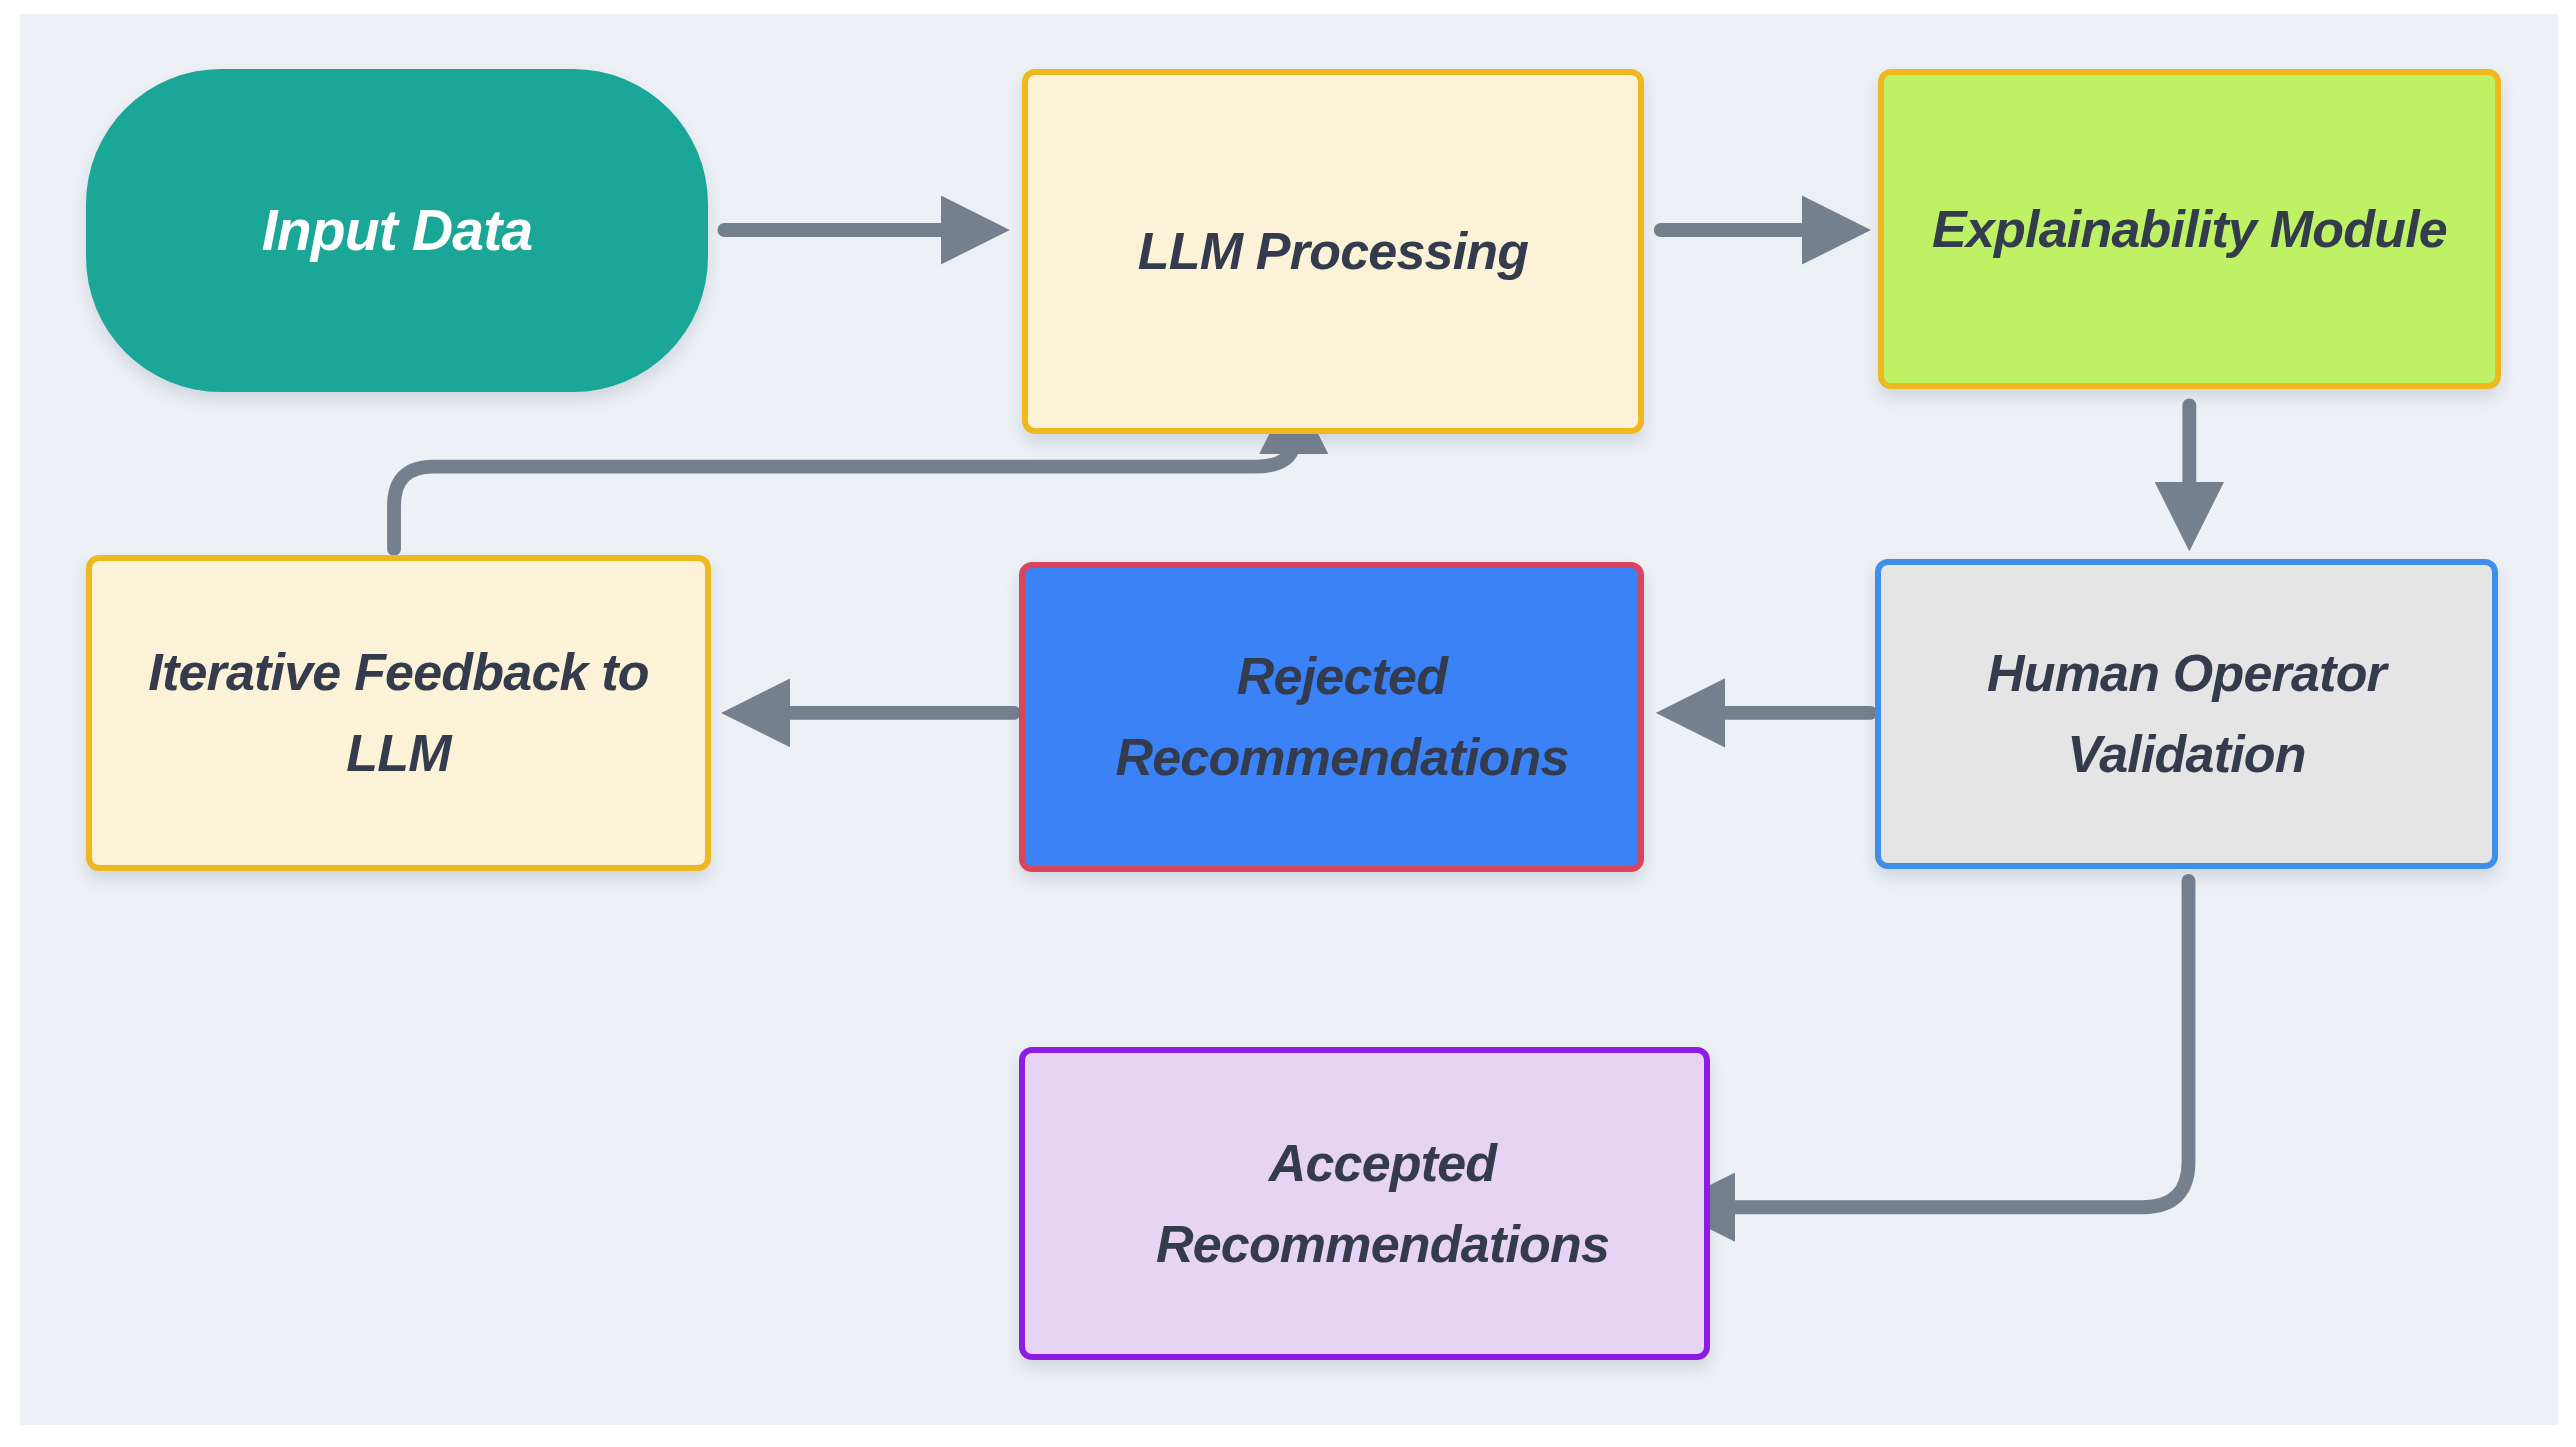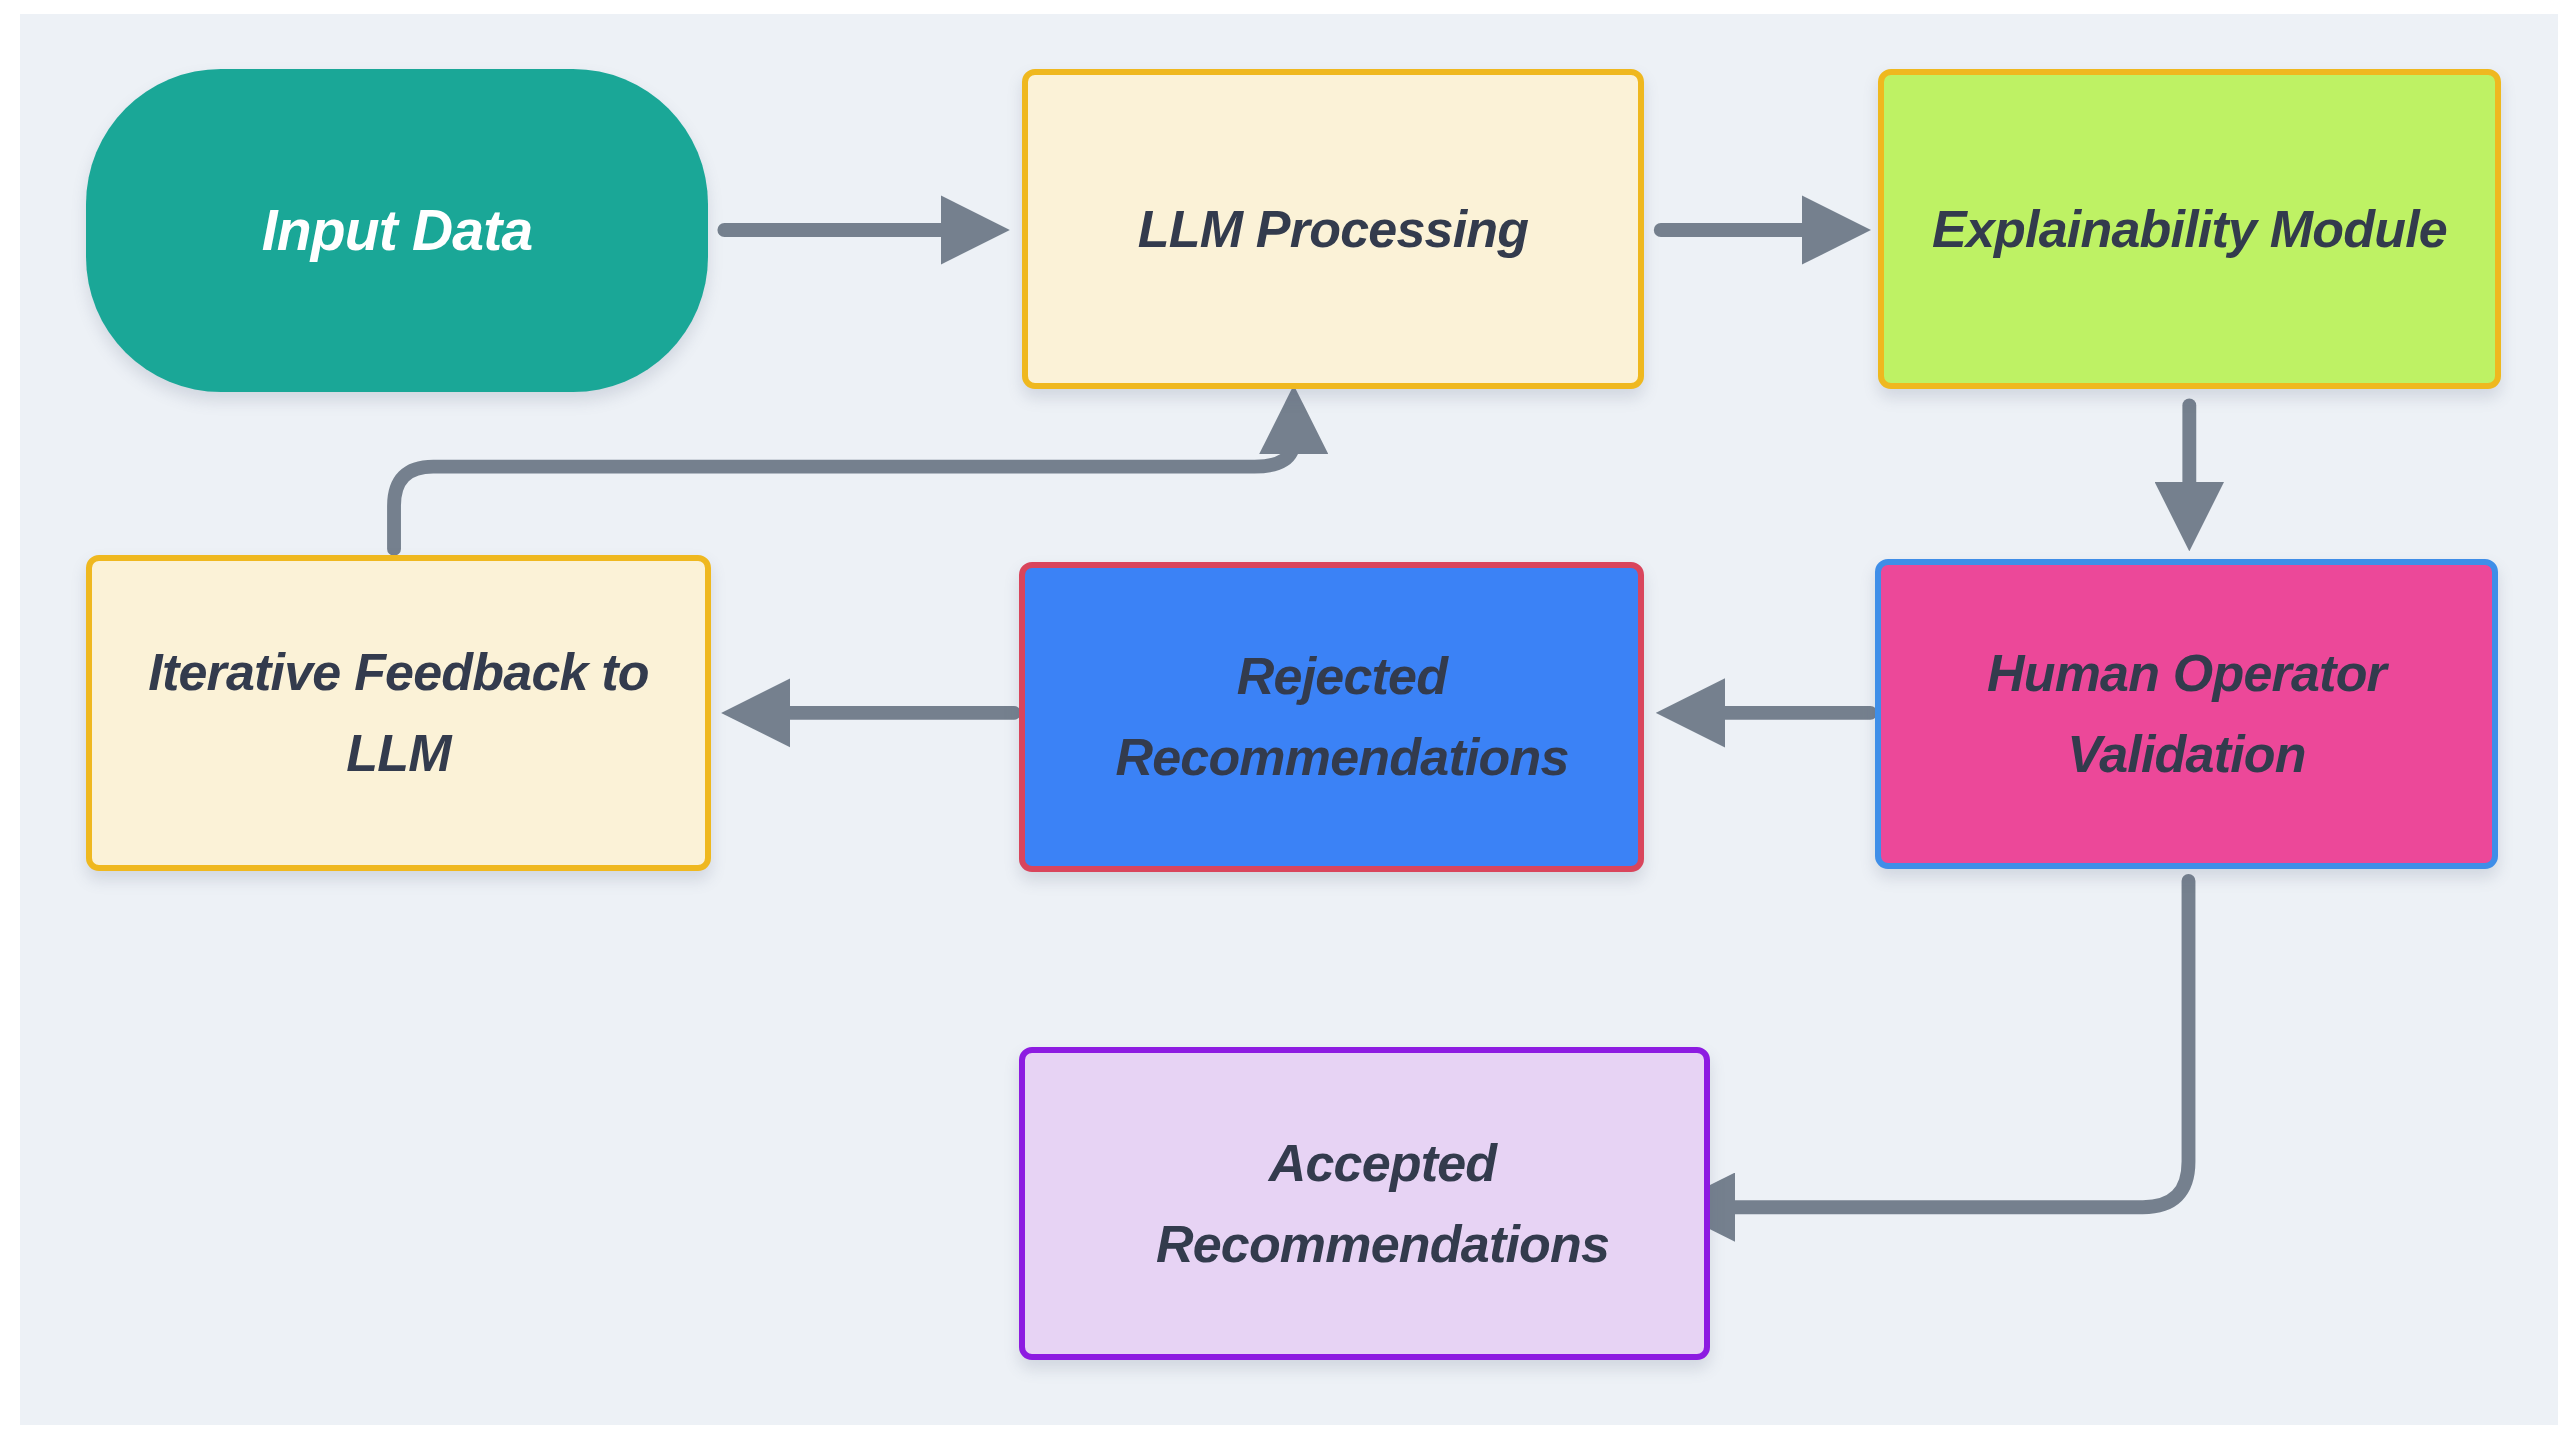--- a/index.html
+++ b/index.html
@@ -50,30 +50,30 @@
   .label { white-space: pre-line; font-style: italic; }
 
   
   #n-input {
     left: 86px; top: 69px; width: 622px; height: 323px;
     background: #1AA797; border: 0;
     border-radius: 135px;
     color: #FFFFFF; font-size: 57px;
   }
   #n-llm {
-    left: 1022px; top: 69px; width: 622px; height: 320px;
+    left: 1022px; top: 69px; width: 622px; height: 365px;
     background: #FBF2D7; border: 6.5px solid #EFB81F;
   }
   #n-explain {
     left: 1878px; top: 69px; width: 623px; height: 320px;
     background: #bef264; border: 6.5px solid #EFB81F;
   }
   #n-human {
     left: 1875px; top: 559px; width: 623px; height: 310px;
-    background: #ec4899; border: 6.5px solid #3F8EE8;
+    background: #e5e5e5; border: 6.5px solid #3F8EE8;
   }
   #n-rejected {
     left: 1019px; top: 562px; width: 625px; height: 310px;
     background: #3b82f6; border: 6.5px solid #D9455C; padding-left: 21px;
   }
   #n-iterative {
     left: 86px; top: 555px; width: 625px; height: 316px;
     background: #FBF2D7; border: 6.5px solid #EFB81F;
   }
   #n-execution {

